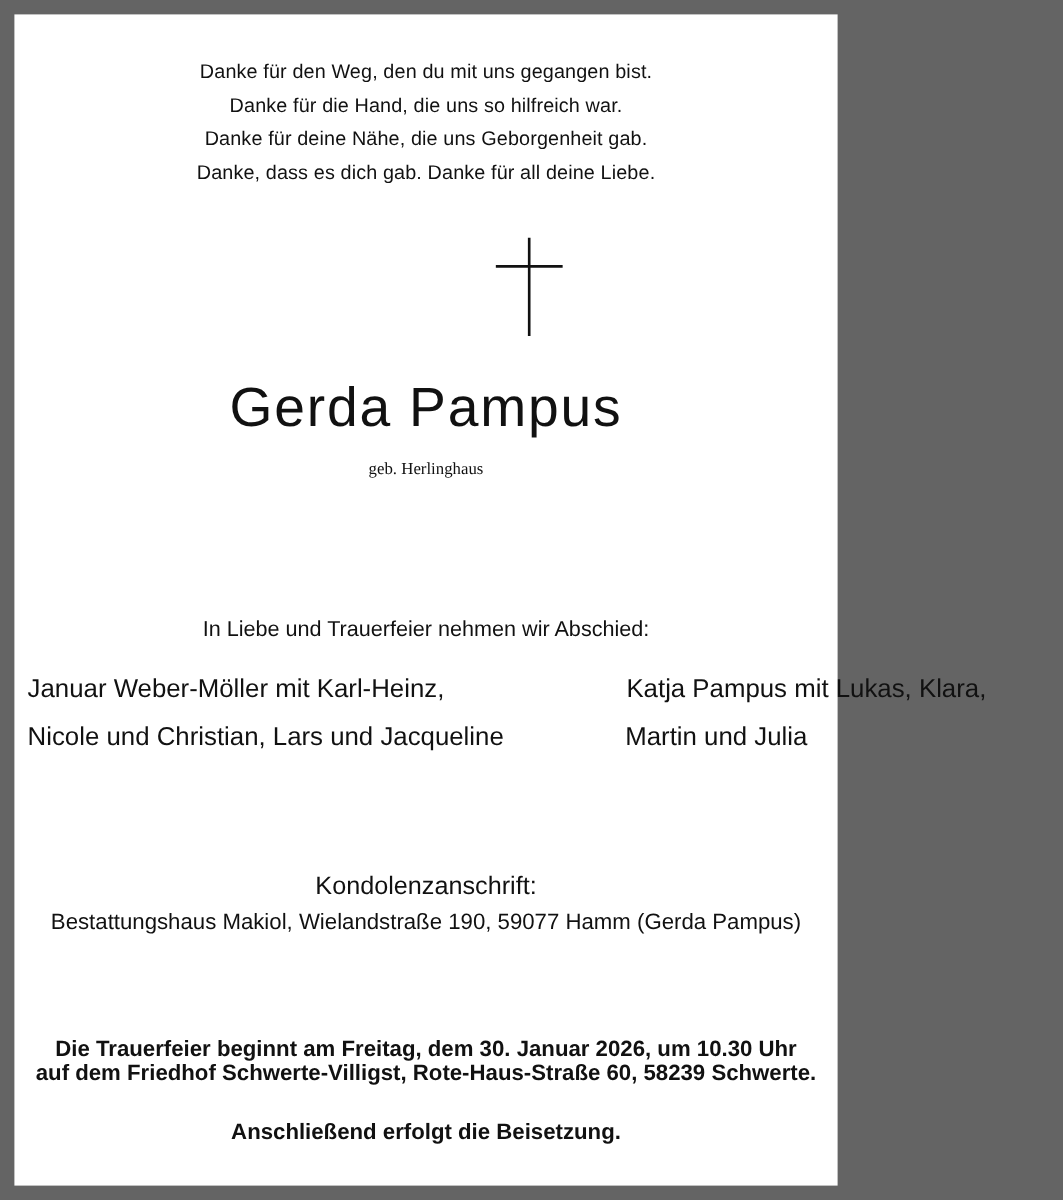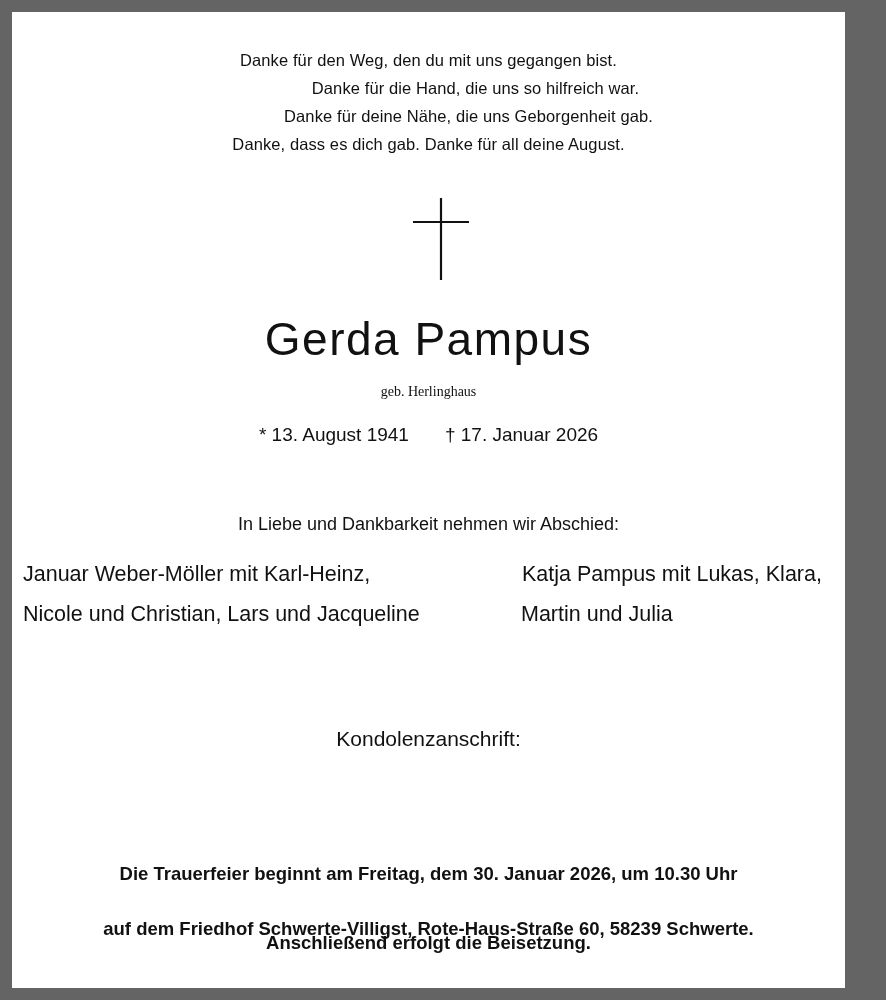--- a/index.html
+++ b/index.html
@@ -7,21 +7,21 @@
     width: 886px; height: 1000px;
     background: #646464;
     position: relative;
     overflow: hidden;
     font-family: "Liberation Sans", "DejaVu Sans", sans-serif;
     color: #111;
   }
   .page {
     position: absolute;
     left: 12px; top: 12px;
-    width: 833px; height: 976px;
+    width: 686px; height: 976px;
     background: #ffffff;
   }
   .line {
     position: absolute;
     left: 0; width: 100%;
     text-align: center;
     white-space: nowrap;
   }
   .poem { font-size: 16.5px; letter-spacing: 0.1px; }
   .cross {
@@ -43,41 +43,39 @@
   .addr-label { font-size: 21px; top: 715px; }
   .addr { font-size: 18.5px; top: 745px; }
   .service { font-size: 18.5px; font-weight: bold; }
 </style>
 </head>
 <body>
 
 <div class="page">
 
   <div class="line poem" style="top:39px;">Danke für den Weg, den du mit uns gegangen bist.</div>
-  <div class="line poem" style="top:67px;padding-left:47px;">Danke für die Hand, die uns so hilfreich war.</div>
-  <div class="line poem" style="top:95px;padding-left:40px;">Danke für deine Nähe, die uns Geborgenheit gab.</div>
-  <div class="line poem" style="top:123px;">Danke, dass es dich gab. Danke für all deine August.</div>
+  <div class="line poem" style="top:67px;">Danke für die Hand, die uns so hilfreich war.</div>
+  <div class="line poem" style="top:95px;">Danke für deine Nähe, die uns Geborgenheit gab.</div>
+  <div class="line poem" style="top:123px;">Danke, dass es dich gab. Danke für all deine Liebe.</div>
 
   <svg class="cross" viewBox="0 0 56 82">
     <line x1="28" y1="0" x2="28" y2="82" stroke="#111" stroke-width="2.2"></line>
     <line x1="0" y1="24" x2="56" y2="24" stroke="#111" stroke-width="2.2"></line>
   </svg>
 
   <div class="line name">Gerda Pampus</div>
   <div class="line birth">geb. Herlinghaus</div>
-  <div class="line dates">
-    <span>* 13. August 1941</span><span class="sep"></span><span>† 17. Januar 2026</span>
-  </div>
 
-  <div class="line intro">In Liebe und Dankbarkeit nehmen wir Abschied:</div>
+  <div class="line intro">In Liebe und Trauerfeier nehmen wir Abschied:</div>
 
   <div class="family" style="left:11px; top:550px;">Januar Weber-Möller mit Karl-Heinz,</div>
   <div class="family" style="left:11px; top:590px;">Nicole und Christian, Lars und Jacqueline</div>
   <div class="family" style="left:510px; top:550px;">Katja Pampus mit Lukas, Klara,</div>
   <div class="family" style="left:509px; top:590px;">Martin und Julia</div>
 
   <div class="line addr-label">Kondolenzanschrift:</div>
+  <div class="line addr">Bestattungshaus Makiol, Wielandstraße 190, 59077 Hamm (Gerda Pampus)</div>
 
   <div class="line service" style="top:851px;">Die Trauerfeier beginnt am Freitag, dem 30. Januar 2026, um 10.30 Uhr</div>
-  <div class="line service" style="top:906px;text-align:center;">auf dem Friedhof Schwerte-Villigst, Rote-Haus-Straße 60, 58239 Schwerte.</div>
+  <div class="line service" style="top:871px;text-align:center;">auf dem Friedhof Schwerte-Villigst, Rote-Haus-Straße 60, 58239 Schwerte.</div>
   <div class="line service" style="top:920px;">Anschließend erfolgt die Beisetzung.</div>
 
 </div>
 
 </body></html>

